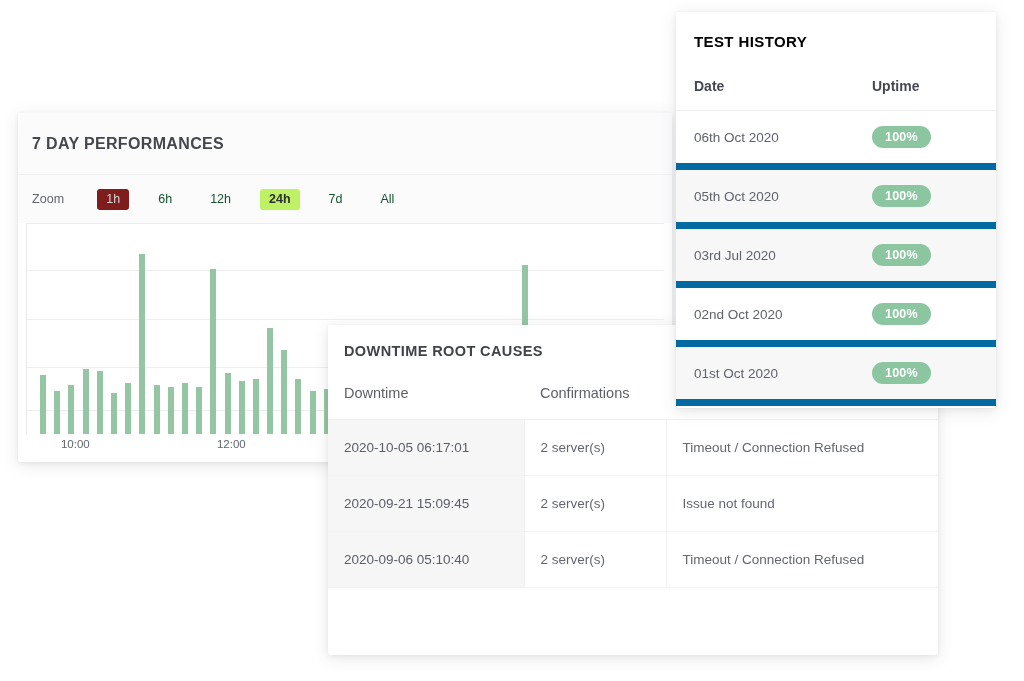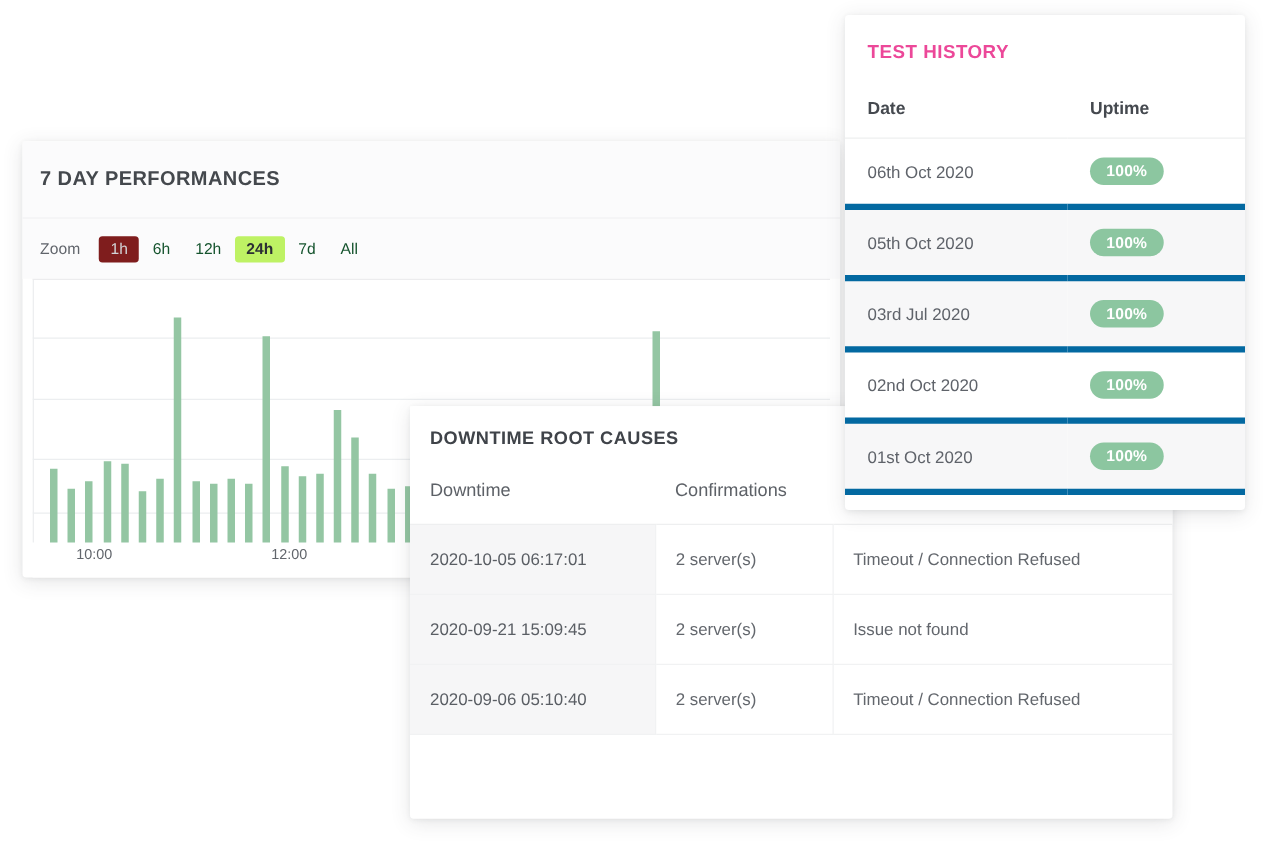--- a/index.html
+++ b/index.html
@@ -27,21 +27,21 @@
     padding-left: 14px;
     border-bottom: 1px solid #f0f0f1;
   }
   .perf-title {
     font-size: 16px; font-weight: bold; letter-spacing: .35px;
     color: #44484d;
   }
   .zoom-row {
     height: 48px; background: #fbfbfc;
     display: flex; align-items: center;
-    padding-left: 14px; gap: 2px;
+    padding-left: 14px; gap: 20px;
   }
   .zoom-label {
     font-size: 12.5px; color: #60646b; margin-right: 13px; letter-spacing: .1px;
   }
   .zbtn {
     font-size: 12.5px; color: #14532d;
     padding: 3px 9px; border-radius: 3px;
     background: transparent; line-height: 15px;
   }
   .zbtn.disabled { color: #d2d4d7; background: #7f1d1d; }
@@ -98,30 +98,30 @@
   }
   .dt-table td:last-child { border-right: none; }
   .dt-table td.c0 { background: #f6f6f7; color: #5a5e64; }
   .dt-col0 { width: 196px; }
   .dt-col1 { width: 142px; }
   .dt-col2 { width: auto; }
 
   
   #history-card { left: 676px; top: 12px; width: 320px; height: 396px; z-index: 3; }
   .th-head { height: 58px; display: flex; align-items: center; padding-left: 18px; }
-  .th-title { font-size: 15px; font-weight: bold; letter-spacing: .4px; color: #ec4899; text-align: center; }
+  .th-title { font-size: 15px; font-weight: bold; letter-spacing: .4px; color: #000000; text-align: center; }
   .th-table { width: 100%; border-collapse: collapse; table-layout: fixed; }
   .th-table th {
     text-align: left; font-weight: bold; font-size: 14px; color: #45494f;
     padding: 8px 0 16px 18px; border-bottom: 1px solid #eeeff0;
   }
   .th-table td {
     font-size: 13.5px; color: #5f636a;
     padding: 15px 0 15px 18px;
-    border-bottom: 5px solid #0369a1;
+    border-bottom: 7px solid #0369a1;
   }
   .th-table tr.alt td { background: #f7f7f8; }
   .th-col-date { width: 178px; }
   .pill {
     display: inline-block; background: #8cc6a0; color: #ffffff;
     font-size: 12.5px; font-weight: bold;
     padding: 4px 13px; border-radius: 11px; letter-spacing: .2px;
   }
 </style>
 </head>

